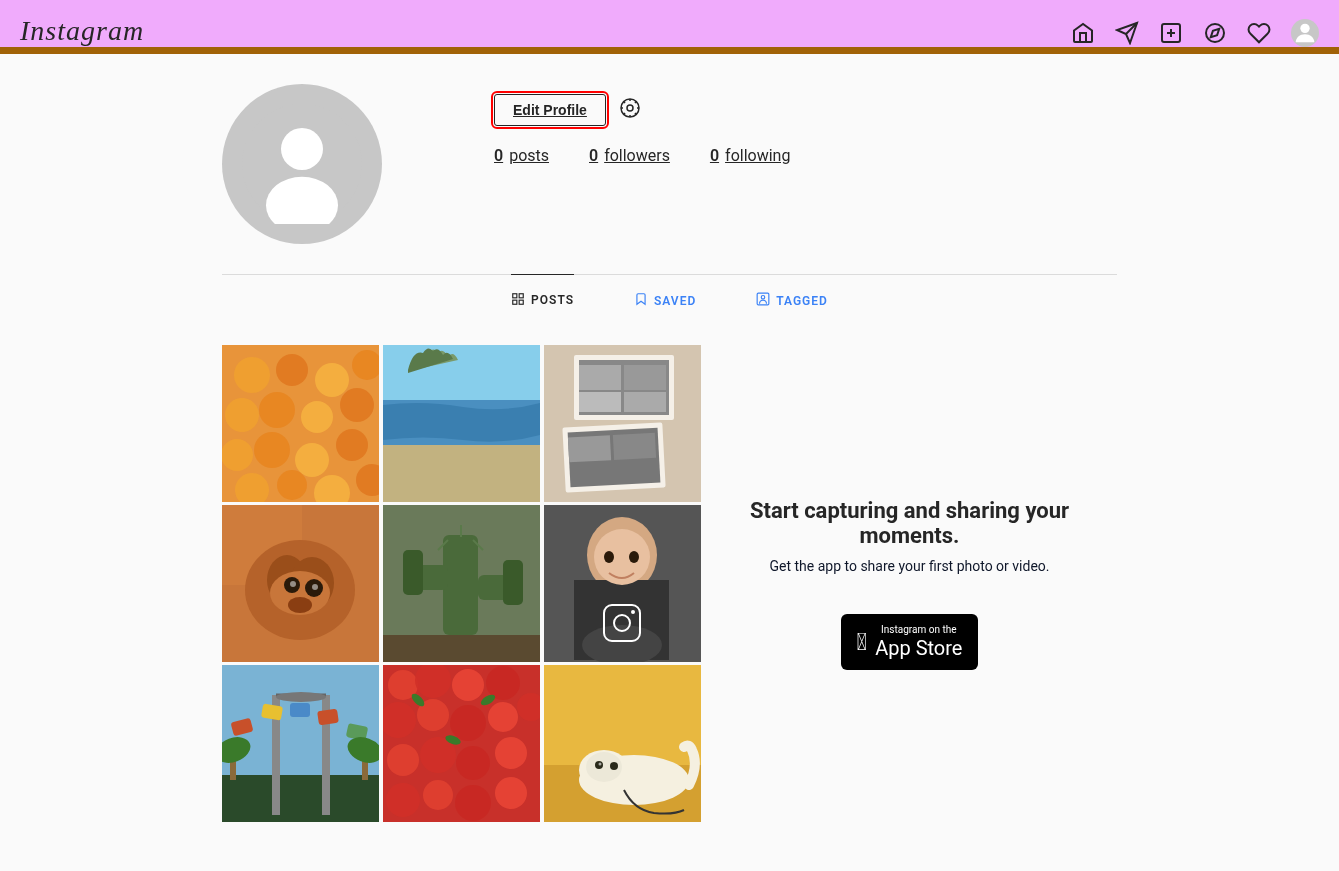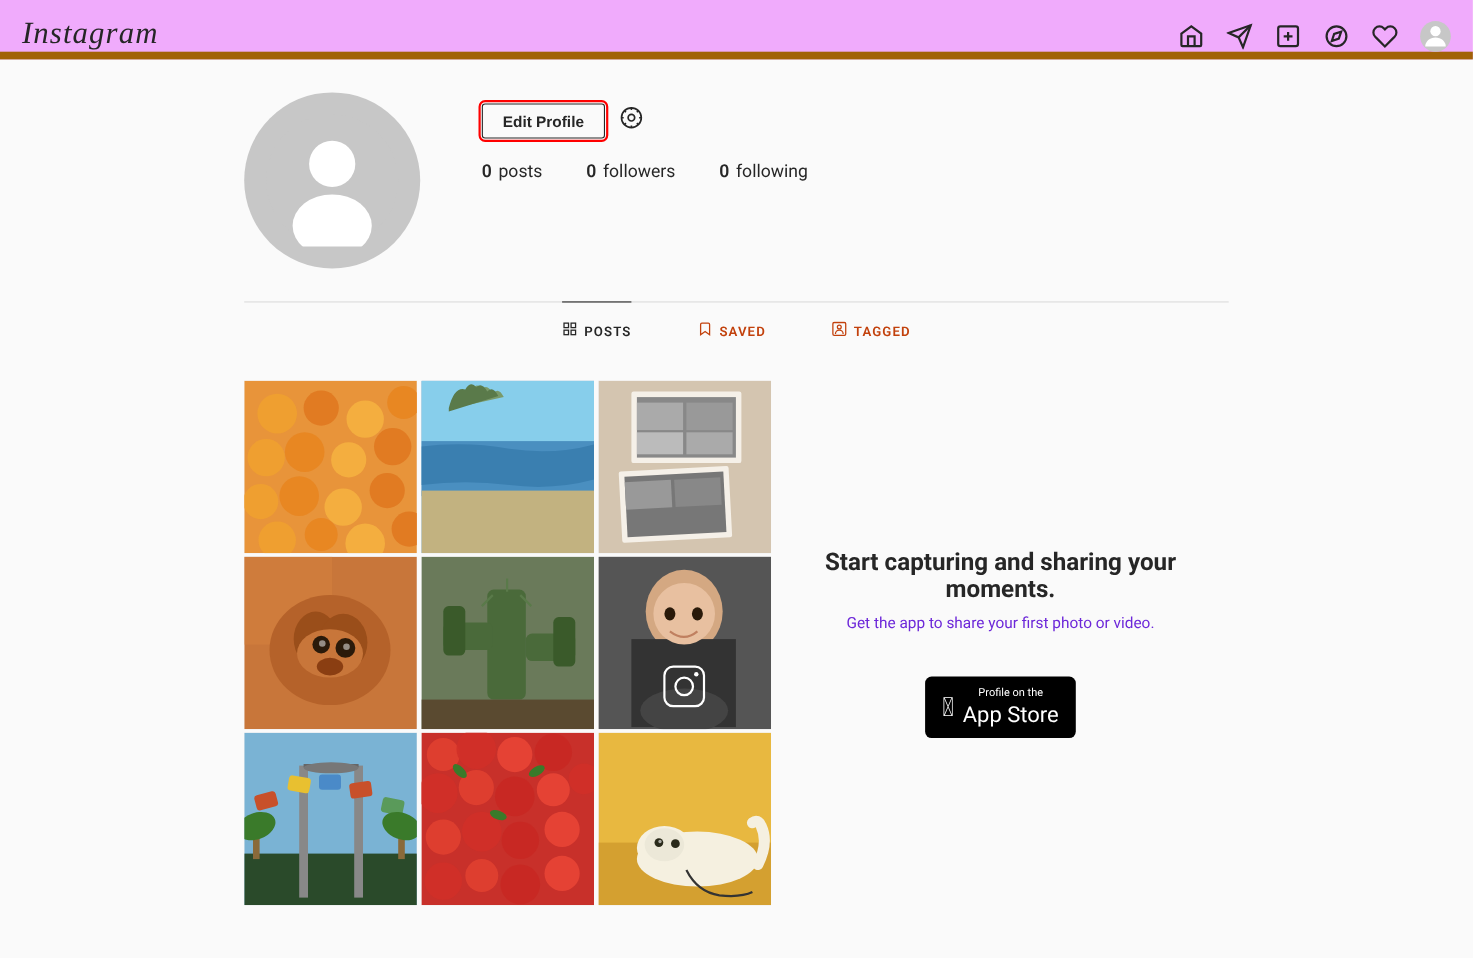--- a/index.html
+++ b/index.html
@@ -89,21 +89,22 @@
       max-width: 935px;
       margin: 0 auto;
       padding: 30px 0;
     }
 
     
     .profile-header {
       display: flex;
       align-items: flex-start;
       padding: 0 20px 30px;
-      gap: 56px;
+      gap: 112px;
+      text-decoration: underline;
     }
     .profile-avatar-wrap {
       width: 160px;
       height: 160px;
       border-radius: 50%;
       background: #c7c7c7;
       flex-shrink: 0;
       display: flex;
       align-items: center;
       justify-content: center;
@@ -171,21 +172,21 @@
       padding: 0 20px;
     }
     .tab-item {
       display: flex;
       align-items: center;
       gap: 6px;
       padding: 16px 0;
       font-size: 12px;
       font-weight: 600;
       letter-spacing: 1px;
-      color: #c2410c;
+      color: #3b82f6;
       cursor: pointer;
       border-top: 1px solid transparent;
       text-transform: uppercase;
     }
     .tab-item.active {
       color: #262626;
       border-top: 1px solid #262626;
       margin-top: -1px;
     }
     .tab-icon {
@@ -229,21 +230,21 @@
       text-align: center;
     }
     .cta-title {
       font-size: 22px;
       font-weight: 700;
       color: #262626;
       margin-bottom: 10px;
     }
     .cta-sub {
       font-size: 14px;
-      color: #6d28d9;
+      color: #0f172a;
       margin-bottom: 40px;
     }
     .app-buttons {
       display: flex;
       gap: 12px;
     }
     .app-btn {
       background: #000;
       color: #fff;
       border-radius: 6px;
@@ -575,21 +576,21 @@
       </div>
     </div>
 
     <div class="cta-section">
       <p class="cta-title">Start capturing and sharing your moments.</p>
       <p class="cta-sub">Get the app to share your first photo or video.</p>
       <div class="app-buttons">
         <div class="app-btn">
           <span class="app-btn-icon"></span>
           <div class="app-btn-text">
-            <span>Profile on the</span>
+            <span>Instagram on the</span>
             <span>App Store</span>
           </div>
         </div>
       </div>
     </div>
   </div>
 
 </main>
 
 </body></html>

